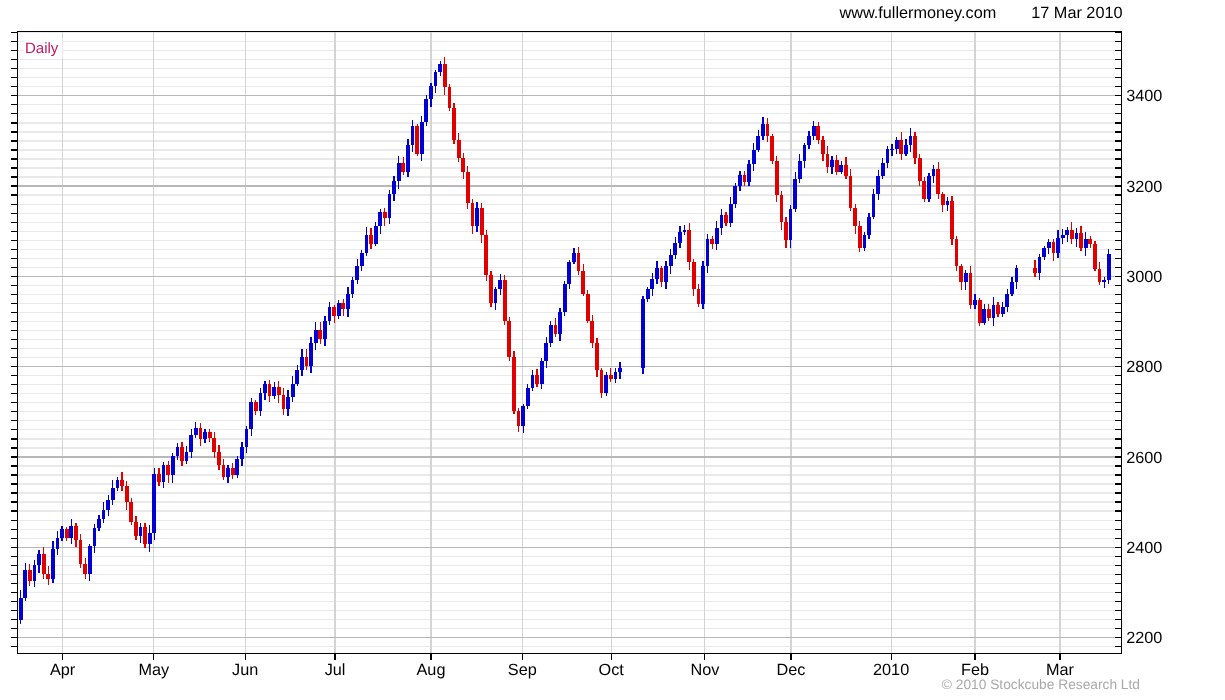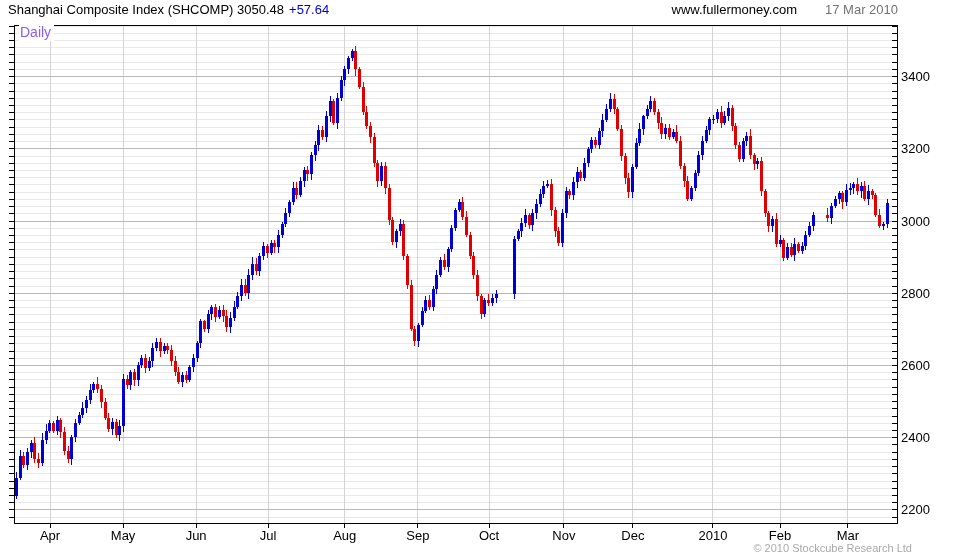--- a/index.html
+++ b/index.html
@@ -1,34 +1,31 @@
 <!DOCTYPE html>
 <html><head>
 <meta charset="utf-8">
 <style>
   html,body{margin:0;padding:0;background:#fff;}
   .page{position:relative;width:980px;height:560px;background:#fff;overflow:hidden;
         font-family:"Liberation Sans",sans-serif;}
   .hdr-title{position:absolute;left:8px;top:2px;font-size:13px;color:#000;white-space:nowrap;}
   .hdr-change{color:#0000cc;margin-left:5px;}
   .hdr-site{position:absolute;top:2px;right:183px;font-size:13px;color:#000;white-space:nowrap;margin-left:32px;}
-  .hdr-date{position:absolute;top:2px;right:82px;font-size:13px;color:#737373;white-space:nowrap;}
-  .daily-label{position:absolute;left:19px;top:24px;font-size:14px;color:#8b5cf6;
+  .hdr-date{position:absolute;top:2px;right:82px;font-size:13px;color:#000000;white-space:nowrap;}
+  .daily-label{position:absolute;left:19px;top:31px;font-size:12px;color:#be185d;
                background:#fff;padding:0 3px 1px 1px;z-index:3;}
   .copyright{position:absolute;top:542px;right:68px;font-size:11px;color:#a9a9a9;white-space:nowrap;}
   svg#chart{position:absolute;left:0;top:0;}
   svg text{font-family:"Liberation Sans",sans-serif;font-size:13px;fill:#000;}
 </style>
 </head>
 <body>
 
 <div class="page">
-  <div class="hdr-title">
-    <span>Shanghai Composite Index (SHCOMP) 3050.48</span><span class="hdr-change">+57.64</span>
-  </div>
   <div class="hdr-site">www.fullermoney.com</div>
   <div class="hdr-date">17 Mar 2010</div>
 
   <svg id="chart" width="980" height="560" viewBox="0 0 980 560">
       <g>
         <line x1="14" x2="897" y1="517.2218999274837" y2="517.2218999274837" stroke="#e9e9e9" stroke-width="1" shape-rendering="crispEdges"></line>
         <line x1="14" x2="897" y1="502.7766497461929" y2="502.7766497461929" stroke="#e9e9e9" stroke-width="1" shape-rendering="crispEdges"></line>
         <line x1="14" x2="897" y1="495.5540246555475" y2="495.5540246555475" stroke="#e9e9e9" stroke-width="1" shape-rendering="crispEdges"></line>
         <line x1="14" x2="897" y1="488.33139956490214" y2="488.33139956490214" stroke="#e9e9e9" stroke-width="1" shape-rendering="crispEdges"></line>
         <line x1="14" x2="897" y1="481.10877447425673" y2="481.10877447425673" stroke="#e9e9e9" stroke-width="1" shape-rendering="crispEdges"></line>

